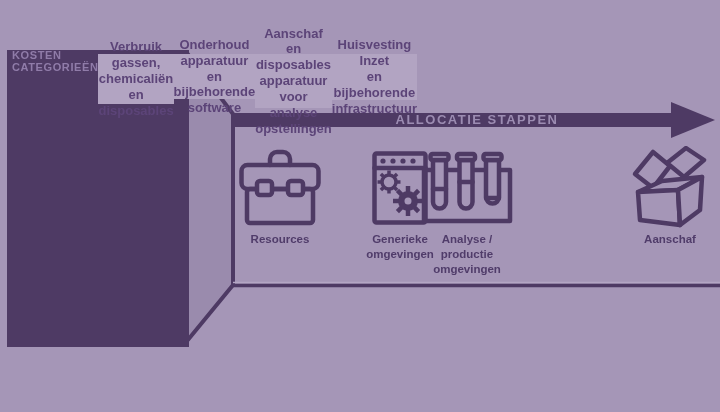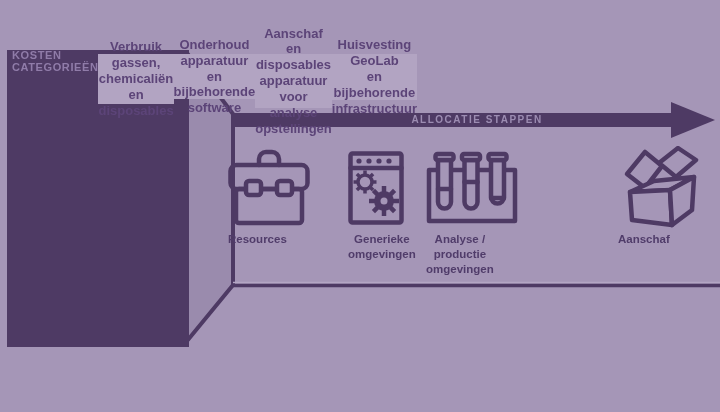--- a/index.html
+++ b/index.html
@@ -23,33 +23,33 @@
     margin-top:4px;background:#b2a4c2;
     display:flex;align-items:center;justify-content:center;
     text-align:center;color:#5c4478;font-size:13px;font-weight:700;
     line-height:1.22;white-space:pre-line;
   }
   .h50{height:50px}.h54{height:54px}.h45{height:45px}.h46{height:46px}
   
   .arrow-label{
     position:absolute;left:377px;top:113px;width:200px;height:14px;
     line-height:14px;text-align:center;
-    color:#9c8cb2;font-size:10px;font-weight:600;letter-spacing:1.5px;
+    color:#9c8cb2;font-size:13px;font-weight:600;letter-spacing:1.5px;
   }
   
   .step{
     position:absolute;top:146px;width:104px;
-    display:flex;flex-direction:column;align-items:flex-start;
+    display:flex;flex-direction:column;align-items:center;
   }
   .step .icon-box{height:84px;display:flex;align-items:center;justify-content:center;}
   .step .step-label{
     margin-top:2px;text-align:center;color:#503c6a;
     font-size:11.5px;font-weight:700;line-height:1.3;white-space:pre-line;
   }
-  .s1{left:228px}.s2{left:348px}.s3{left:426px}.s4{left:528px}.s5{left:618px}
+  .s1{left:228px}.s2{left:348px}.s3{left:415px}.s4{left:528px}.s5{left:618px}
   svg .stroke{stroke:#4e3a64;fill:none;stroke-width:4.5;stroke-linejoin:round;stroke-linecap:round;}
   svg .fillbg{fill:#a596b7;}
   svg .filldark{fill:#4e3a64;}
 </style>
 </head>
 <body>
 
 <div class="stage">
 
   <svg class="bg-svg" width="720" height="412" viewBox="0 0 720 412">
@@ -65,21 +65,21 @@
 
   <div class="kosten-box">
     <div class="kosten-header">KOSTEN CATEGORIEËN</div>
     <div class="kosten-item h50">Verbruik gassen,
 chemicaliën en disposables</div>
     <div class="kosten-item h45">Onderhoud apparatuur
 en bijbehorende software</div>
     <div class="kosten-item h54">Aanschaf en disposables
 apparatuur voor
 analyse opstellingen</div>
-    <div class="kosten-item h46">Huisvesting GeoLab
+    <div class="kosten-item h46">Huisvesting Inzet
 en bijbehorende
 infrastructuur</div>
   </div>
 
   <div class="arrow-label">ALLOCATIE STAPPEN</div>
 
   <div class="step s1">
     <div class="icon-box">
       <svg width="82" height="78" viewBox="0 0 82 78">
         <path class="stroke" d="M31 16 V10 a7 7 0 0 1 7 -7 h6 a7 7 0 0 1 7 7 V16"></path>

